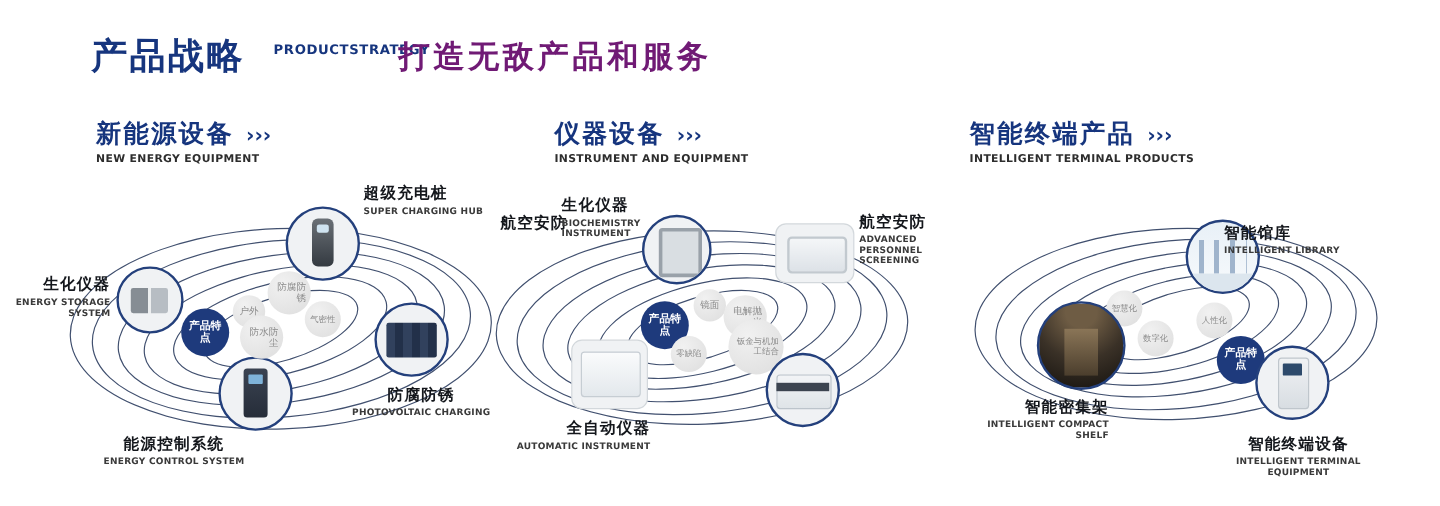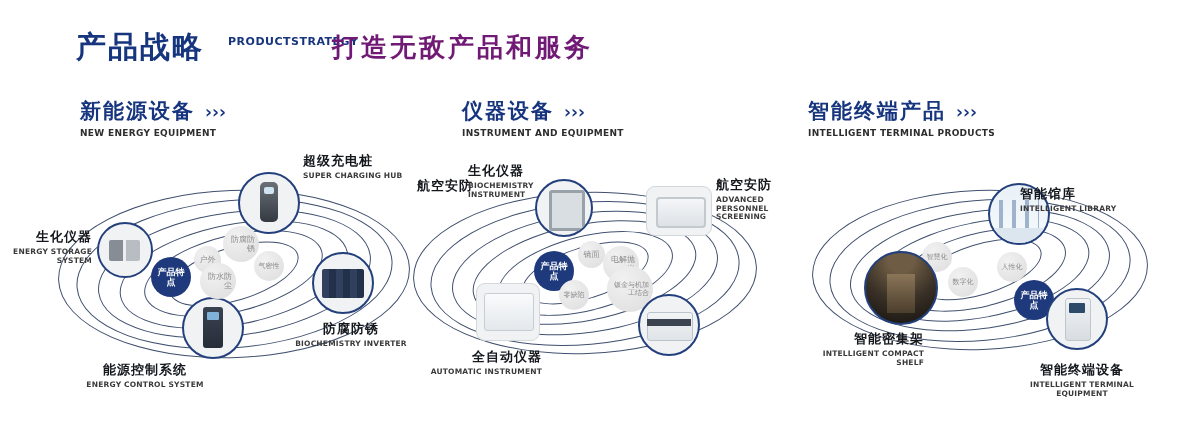--- a/index.html
+++ b/index.html
@@ -137,21 +137,21 @@
 
   <div class="photo ph-charging" style="left:238px;top:172px;width:62px;height:62px"></div>
   <div class="node-label" style="left:303px;top:152px;width:115px">
     <div class="cn">超级充电桩</div>
     <div class="en">SUPER CHARGING HUB</div>
   </div>
 
   <div class="photo ph-inverter" style="left:312px;top:252px;width:62px;height:62px"></div>
   <div class="node-label" style="left:290px;top:320px;width:122px;text-align:center">
     <div class="cn">防腐防锈</div>
-    <div class="en">BIOCHEMISTRY INVERTER</div>
+    <div class="en">PHOTOVOLTAIC CHARGING</div>
   </div>
 
   <div class="photo ph-control" style="left:182px;top:297px;width:62px;height:62px"></div>
   <div class="node-label" style="left:80px;top:361px;width:130px;text-align:center">
     <div class="cn">能源控制系统</div>
     <div class="en">ENERGY CONTROL SYSTEM</div>
   </div>
 
   <div class="badge" style="left:151px;top:257px">产品特点</div>
   <div class="bubble" style="left:194px;top:246px;width:27px;height:27px">户外</div>

